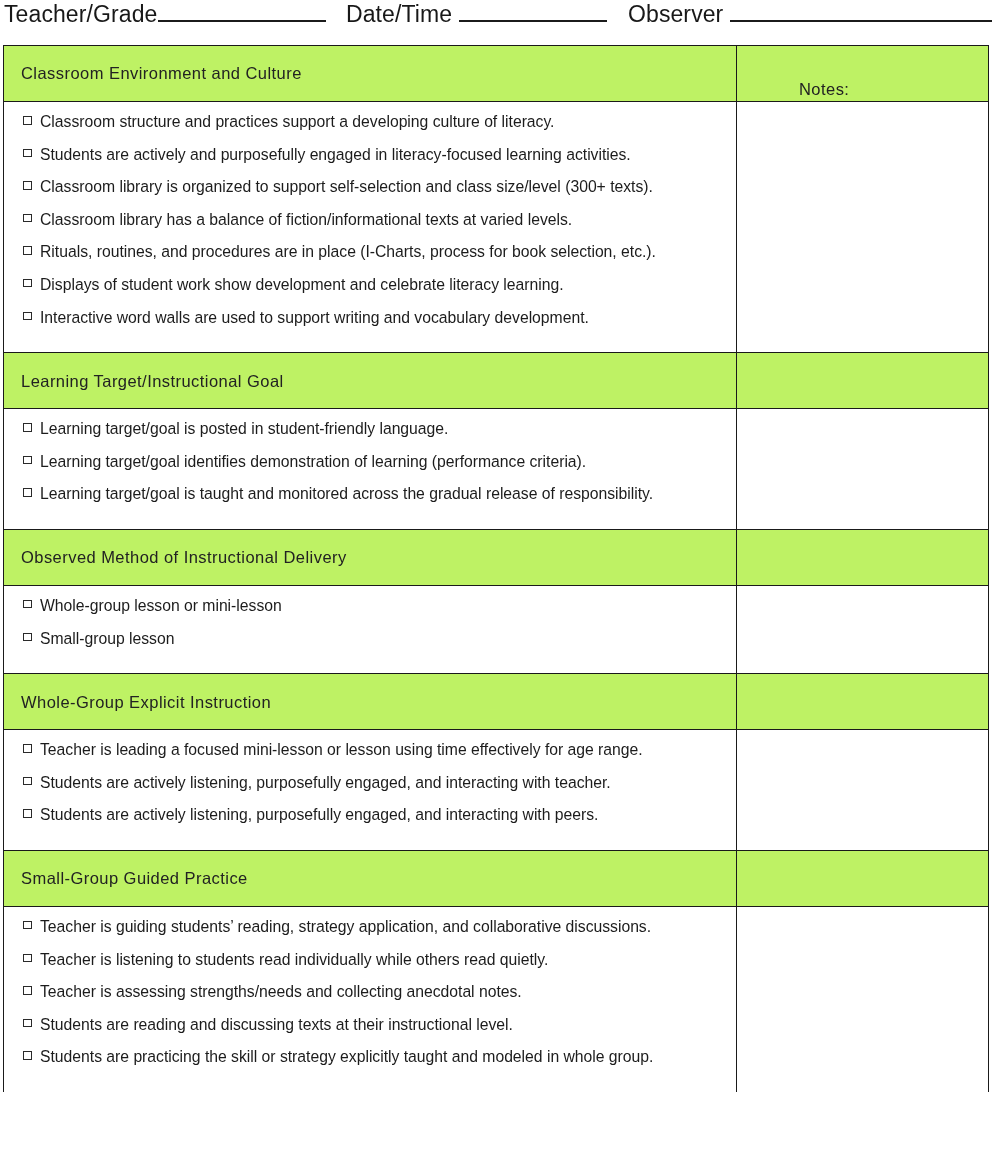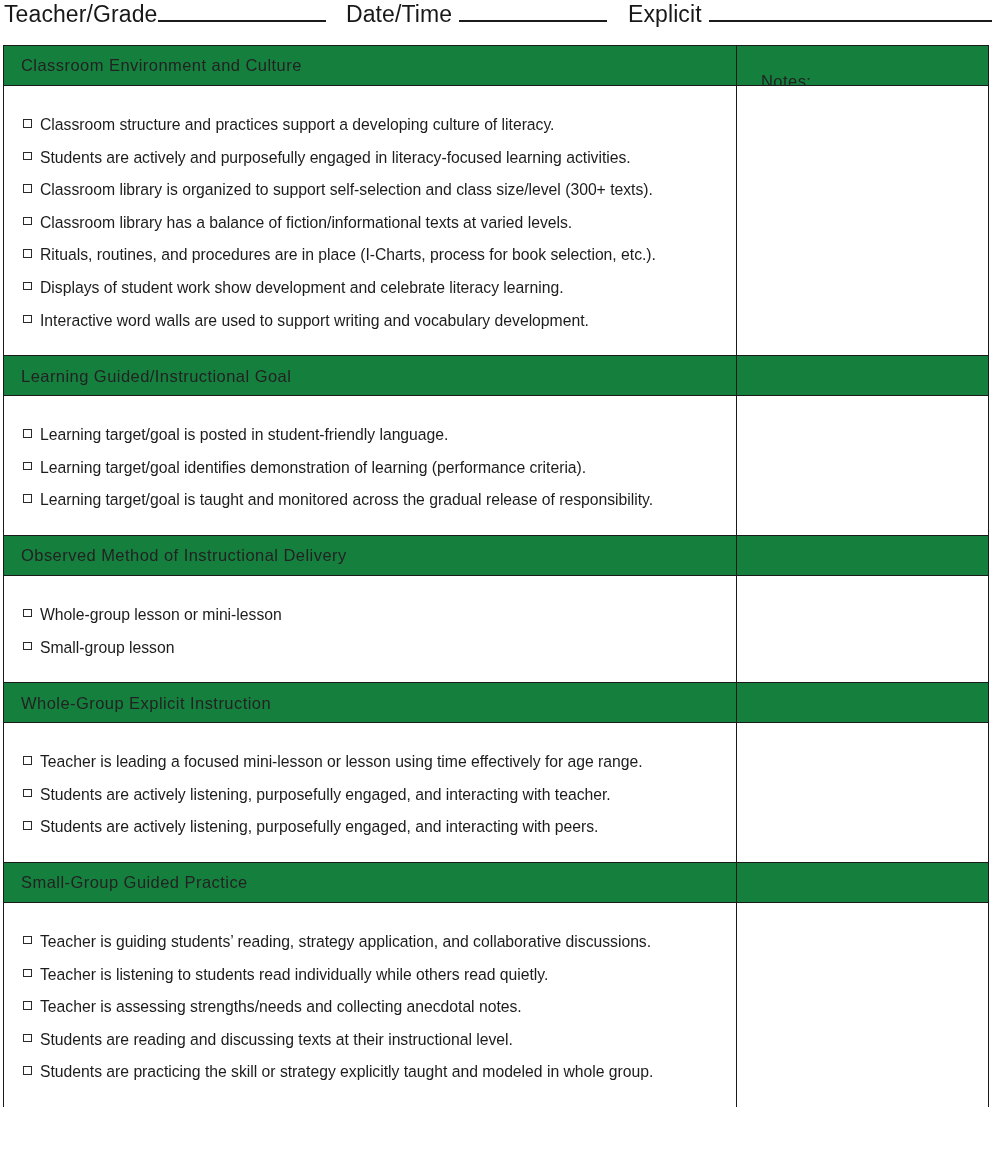--- a/index.html
+++ b/index.html
@@ -78,23 +78,24 @@
     border-left: 1.6px solid #1a1a1a;
     border-right: 1.6px solid #1a1a1a;
     border-top: 1.6px solid #1a1a1a;
   }
 
   .section { display: block; }
 
   
   .section-head {
     display: flex;
-    background: #15803d;
+    background: #bef264;
     border-bottom: 1.6px solid #1a1a1a;
-    height: 40px;
+    height: 56px;
+    gap: 38px;
   }
 
   .section-head .head-title-cell {
     width: 733px;
     border-right: 1.6px solid #1a1a1a;
     display: flex;
     align-items: center;
     padding-left: 17px;
   }
 
@@ -125,21 +126,21 @@
   
   .section-body {
     display: flex;
     background: #ffffff;
     border-bottom: 1.6px solid #1a1a1a;
   }
 
   .items-cell {
     width: 733px;
     border-right: 1.6px solid #1a1a1a;
-    padding: 27px 10px 14px 19px;
+    padding: 8px 10px 14px 19px;
   }
 
   .notes-cell {
     flex: 1 1 auto;
     background: #ffffff;
   }
 
   .item {
     display: flex;
     align-items: flex-start;
@@ -185,21 +186,21 @@
       <span class="hdr-label">Teacher/Grade</span>
       <span class="hdr-rule"></span>
     </div>
 
     <div class="hdr-field" id="field-datetime">
       <span class="hdr-label">Date/Time</span>
       <span class="hdr-rule"></span>
     </div>
 
     <div class="hdr-field" id="field-observer">
-      <span class="hdr-label">Explicit</span>
+      <span class="hdr-label">Observer</span>
       <span class="hdr-rule"></span>
     </div>
 
   </div>
 
   <div class="table" id="checklist-table">
       <div class="section">
         <div class="section-head">
           <div class="head-title-cell">
             <span class="section-title">Classroom Environment and Culture</span>
@@ -238,21 +239,21 @@
               <span class="checkbox"></span>
               <span class="item-text">Interactive word walls are used to support writing and vocabulary development.</span>
             </div>
           </div>
           <div class="notes-cell"></div>
         </div>
       </div>
       <div class="section">
         <div class="section-head">
           <div class="head-title-cell">
-            <span class="section-title">Learning Guided/Instructional Goal</span>
+            <span class="section-title">Learning Target/Instructional Goal</span>
           </div>
           <div class="head-notes-cell"></div>
         </div>
         <div class="section-body">
           <div class="items-cell">
             <div class="item">
               <span class="checkbox"></span>
               <span class="item-text">Learning target/goal is posted in student-friendly language.</span>
             </div>
             <div class="item">

